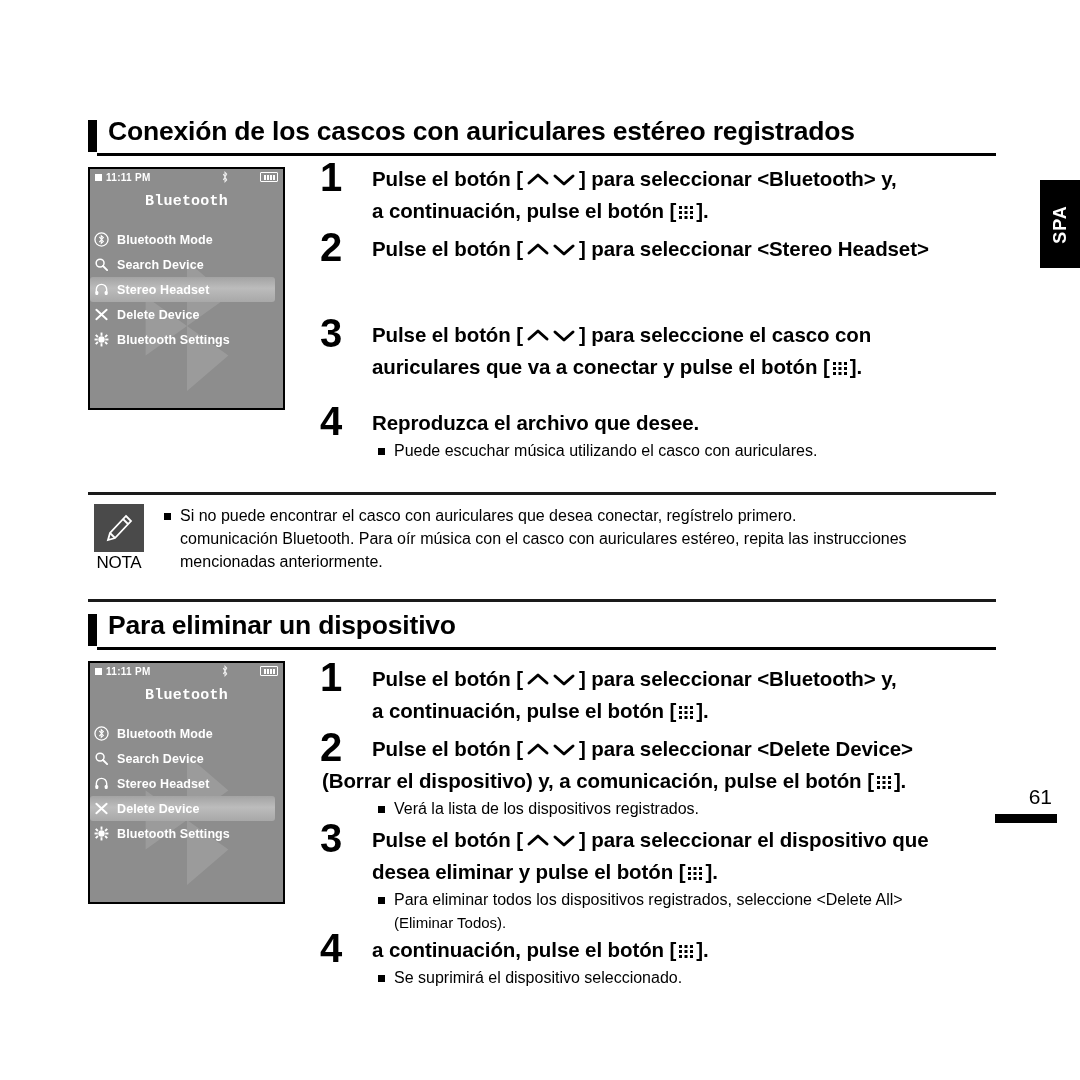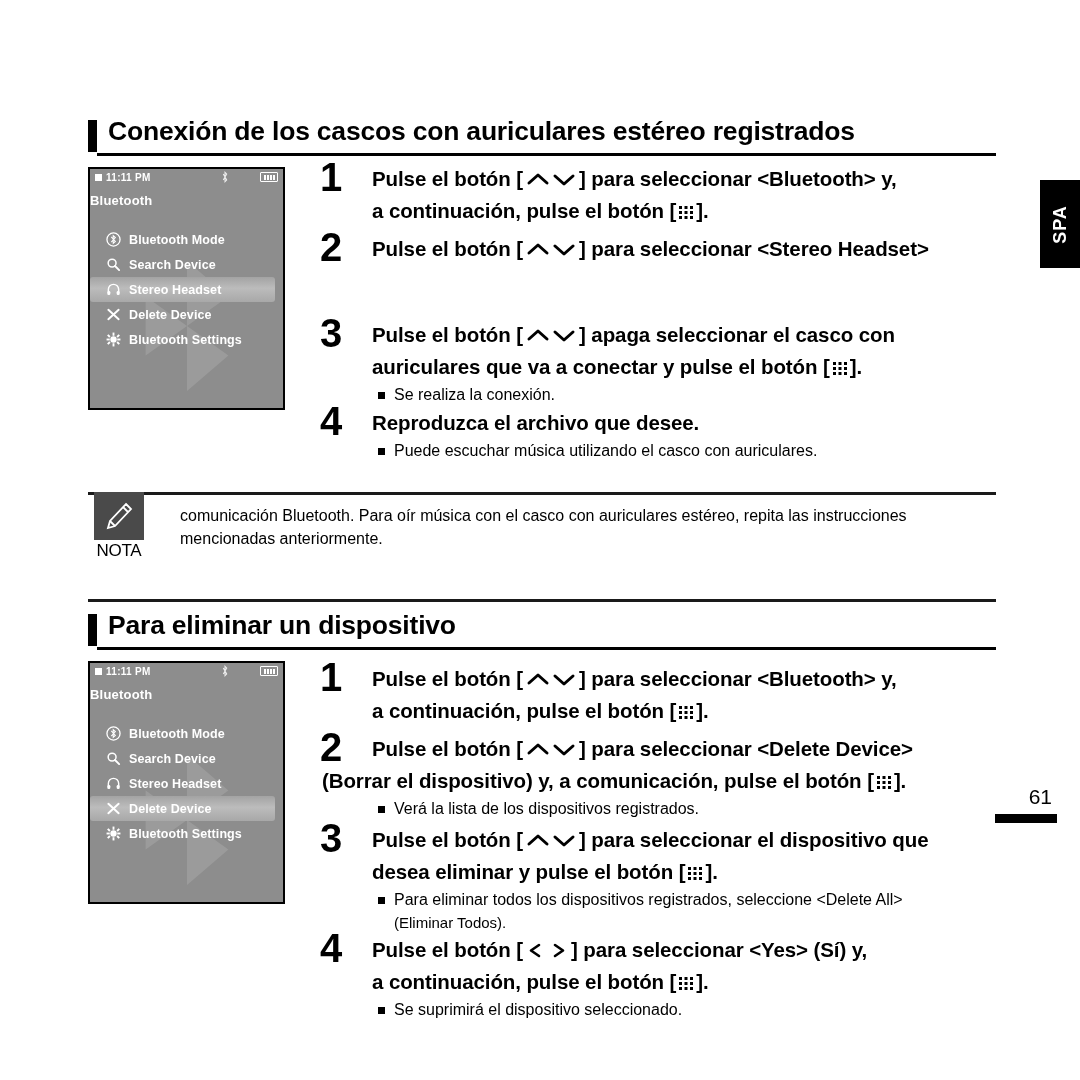--- a/index.html
+++ b/index.html
@@ -116,36 +116,38 @@
   .sb-batt i {
     display: block;
     width: 2px;
     height: 5px;
     background: #fff;
   }
   .device .dev-title {
     position: absolute;
     top: 24px;
     left: 0; right: 0;
+    text-align: center;
     color: #ffffff;
-    font-size: 13px;
+    font-size: 15px;
     font-weight: bold;
     letter-spacing: 0.2px;
+    font-family: Liberation Mono, monospace;
   }
   .device .menu {
     position: absolute;
     top: 58px;
     left: 0;
     right: 0;
   }
   .menu-item {
     height: 25px;
     display: flex;
     align-items: center;
-    padding-left: 15px;
+    padding-left: 3px;
     position: relative;
   }
   .menu-item.selected {
     background: linear-gradient(to bottom, #a3a3a3 0%, #bcbcbc 45%, #a8a8a8 100%);
     margin-right: 8px;
     border-radius: 3px;
   }
   .menu-item .mi-icon {
     width: 17px;
     height: 17px;
@@ -230,21 +232,21 @@
   .nota .rule-bot {
     position: absolute;
     left: 0;
     width: 908px;
     height: 3px;
     background: #1a1a1a;
   }
   .nota .icon-wrap {
     position: absolute;
     left: 3px;
-    top: 0;
+    top: 12px;
     width: 56px;
     text-align: center;
   }
   .nota .icon-box {
     width: 50px;
     height: 48px;
     background: #4a4a4a;
     margin: 0 auto;
     display: flex;
     align-items: center;
@@ -448,38 +450,37 @@
       </div>
     </div>
 
     <div class="step" style="height:88px;">
       <div class="step-num">3</div>
       <div class="step-body">
         <div class="step-line">
           <span>Pulse el botón [</span><span class="key-ud"><svg width="56" height="17" viewBox="0 0 56 17">
                 <path d="M6 12 L15 4 L24 12" stroke="#000" stroke-width="3" fill="none" stroke-linecap="round" stroke-linejoin="round"></path>
                 <path d="M32 5 L41 13 L50 5" stroke="#000" stroke-width="3" fill="none" stroke-linecap="round" stroke-linejoin="round"></path>
-              </svg></span><span>] apaga seleccionar el casco con</span>
+              </svg></span><span>] para seleccione el casco con</span>
         </div>
         <div class="step-line">
           <span>auriculares que va a conectar y pulse el botón [</span><span class="key-dots"><svg width="20" height="17" viewBox="0 0 20 17">
                 <g fill="#000">
                   <rect x="3" y="3" width="3" height="3"></rect>
                   <rect x="8.5" y="3" width="3" height="3"></rect>
                   <rect x="14" y="3" width="3" height="3"></rect>
                   <rect x="3" y="8" width="3" height="3"></rect>
                   <rect x="8.5" y="8" width="3" height="3"></rect>
                   <rect x="14" y="8" width="3" height="3"></rect>
                   <rect x="3" y="13" width="3" height="3"></rect>
                   <rect x="8.5" y="13" width="3" height="3"></rect>
                   <rect x="14" y="13" width="3" height="3"></rect>
                 </g>
               </svg></span><span>].</span>
         </div>
-        <div class="bullet-line">Se realiza la conexión.</div>
       </div>
     </div>
 
     <div class="step" style="height:60px;">
       <div class="step-num">4</div>
       <div class="step-body">
         <div class="step-line">Reproduzca el archivo que desee.</div>
         <div class="bullet-line">Puede escuchar música utilizando el casco con auriculares.</div>
       </div>
     </div>
@@ -493,20 +494,21 @@
           <g stroke="#ffffff" stroke-width="1.8" fill="none">
             <path d="M24 5 L29 10 L13 27 L6 29 L8 22 Z"></path>
             <line x1="8" y1="22" x2="13" y2="27"></line>
             <line x1="21" y1="8" x2="26" y2="13"></line>
           </g>
         </svg>
       </div>
       <div class="icon-label">NOTA</div>
     </div>
     <div class="nota-body">
+      <div class="n-line bul">Si no puede encontrar el casco con auriculares que desea conectar, regístrelo primero.</div>
       <div class="n-line">comunicación Bluetooth. Para oír música con el casco con auriculares estéreo, repita las instrucciones</div>
       <div class="n-line">mencionadas anteriormente.</div>
     </div>
     <div class="rule-bot" style="top:107px;"></div>
   </div>
 
   <div class="section-head" style="top:612px;">
     <div class="bar"></div>
     <div class="title">Para eliminar un dispositivo</div>
     <div class="rule"></div>
@@ -675,26 +677,20 @@
         </div>
         <div class="bullet-line">Para eliminar todos los dispositivos registrados, seleccione &lt;Delete All&gt;</div>
         <div class="bullet-cont">(Eliminar Todos).</div>
       </div>
     </div>
 
     <div class="step" style="height:90px;">
       <div class="step-num">4</div>
       <div class="step-body">
         <div class="step-line">
-          <span>Pulse el botón [</span><span class="key-lr"><svg width="48" height="17" viewBox="0 0 48 17">
-                <path d="M16 3 L8 8.5 L16 14" stroke="#000" stroke-width="2.6" fill="none" stroke-linecap="round" stroke-linejoin="round"></path>
-                <path d="M32 3 L40 8.5 L32 14" stroke="#000" stroke-width="2.6" fill="none" stroke-linecap="round" stroke-linejoin="round"></path>
-              </svg></span><span>] para seleccionar &lt;Yes&gt; (Sí) y,</span>
-        </div>
-        <div class="step-line">
           <span>a continuación, pulse el botón [</span><span class="key-dots"><svg width="20" height="17" viewBox="0 0 20 17">
                 <g fill="#000">
                   <rect x="3" y="3" width="3" height="3"></rect>
                   <rect x="8.5" y="3" width="3" height="3"></rect>
                   <rect x="14" y="3" width="3" height="3"></rect>
                   <rect x="3" y="8" width="3" height="3"></rect>
                   <rect x="8.5" y="8" width="3" height="3"></rect>
                   <rect x="14" y="8" width="3" height="3"></rect>
                   <rect x="3" y="13" width="3" height="3"></rect>
                   <rect x="8.5" y="13" width="3" height="3"></rect>

